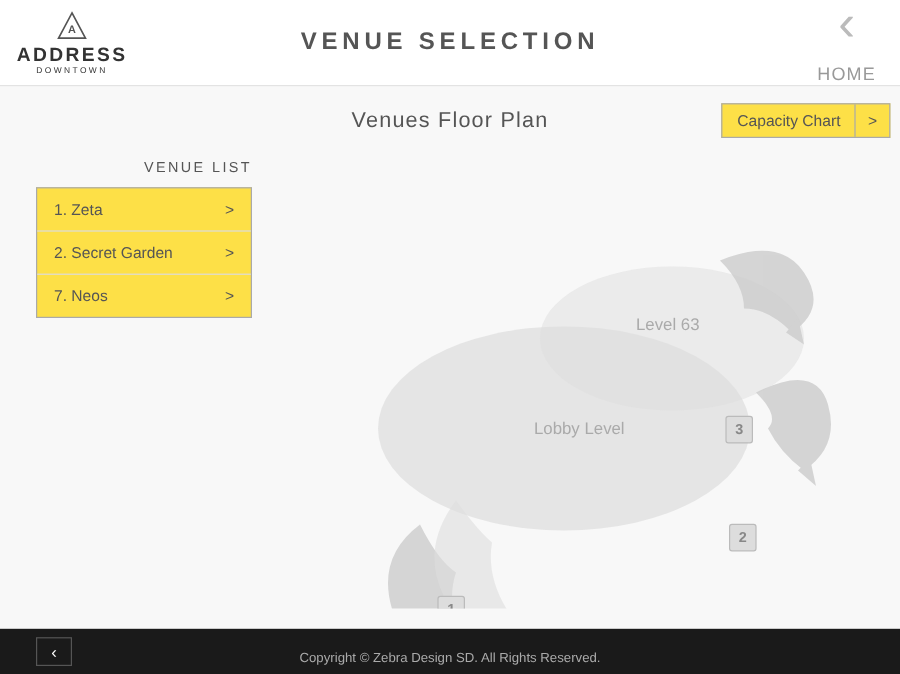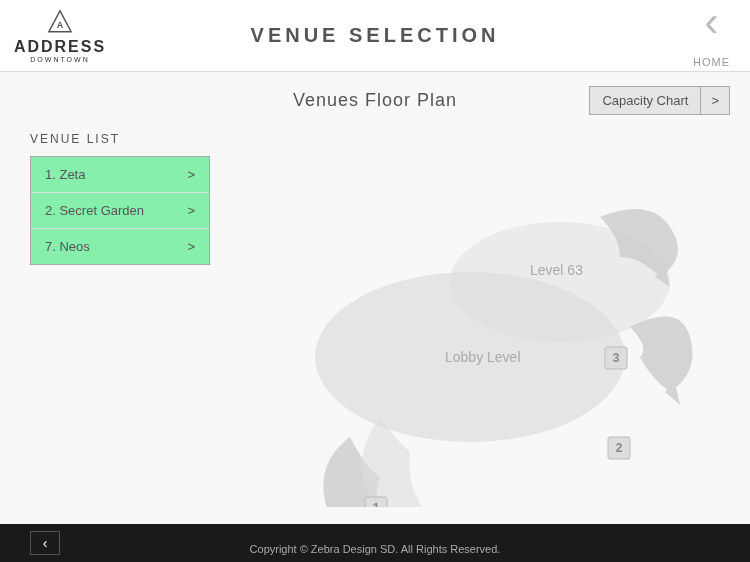--- a/index.html
+++ b/index.html
@@ -80,25 +80,25 @@
       color: #555;
       font-weight: normal;
       letter-spacing: 1px;
       text-align: right;
     }
 
     
     #capacity-chart-btn {
       position: absolute;
       top: 14px;
-      right: 20px;
+      right: 8px;
       display: flex;
       align-items: center;
       border: 1px solid #aaa;
-      background: #e5e5e5;
+      background: #fde047;
       cursor: pointer;
     }
     #capacity-chart-label {
       padding: 6px 12px;
       font-size: 13px;
       color: #555;
       border-right: 1px solid #aaa;
     }
     #capacity-chart-arrow {
       padding: 6px 10px;
@@ -110,26 +110,26 @@
     #venue-list-section {
       position: absolute;
       top: 60px;
       left: 30px;
       width: 180px;
     }
     #venue-list-title {
       font-size: 12px;
       letter-spacing: 2px;
       color: #555;
-      text-align: left;
+      text-align: right;
       margin-bottom: 10px;
     }
     #venue-list-box {
       border: 1px solid #aaa;
-      background: #86efac;
+      background: #fde047;
     }
     .venue-item {
       display: flex;
       align-items: center;
       justify-content: space-between;
       padding: 10px 14px;
       border-bottom: 1px solid #ddd;
       cursor: pointer;
     }
     .venue-item:last-child {
@@ -193,21 +193,21 @@
     <svg id="logo-triangle" viewBox="0 0 40 40">
       <polygon points="20,4 36,34 4,34" fill="none" stroke="#555" stroke-width="2"></polygon>
       <text x="20" y="28" text-anchor="middle" font-size="13" fill="#555" font-weight="bold">A</text>
     </svg>
     <span style="font-size:16px;font-weight:bold;letter-spacing:2px;color:#333;">ADDRESS</span>
     <span style="font-size:7px;letter-spacing:2px;color:#333;">DOWNTOWN</span>
   </div>
 
   <div id="back-button-area" style="margin-left:10px;">
     <span style="font-size:42px;color:#bbb;line-height:0.9;">‹</span>
-    <span style="font-size:11px;color:#999;letter-spacing:1px;margin-top:16px;">HOME</span>
+    <span style="font-size:15px;color:#999;letter-spacing:1px;margin-top:16px;">HOME</span>
   </div>
 
   <div id="header-title">VENUE SELECTION</div>
 
 </div>
 
 <div id="main">
 
   <div id="floor-plan-title">Venues Floor Plan</div>
 

